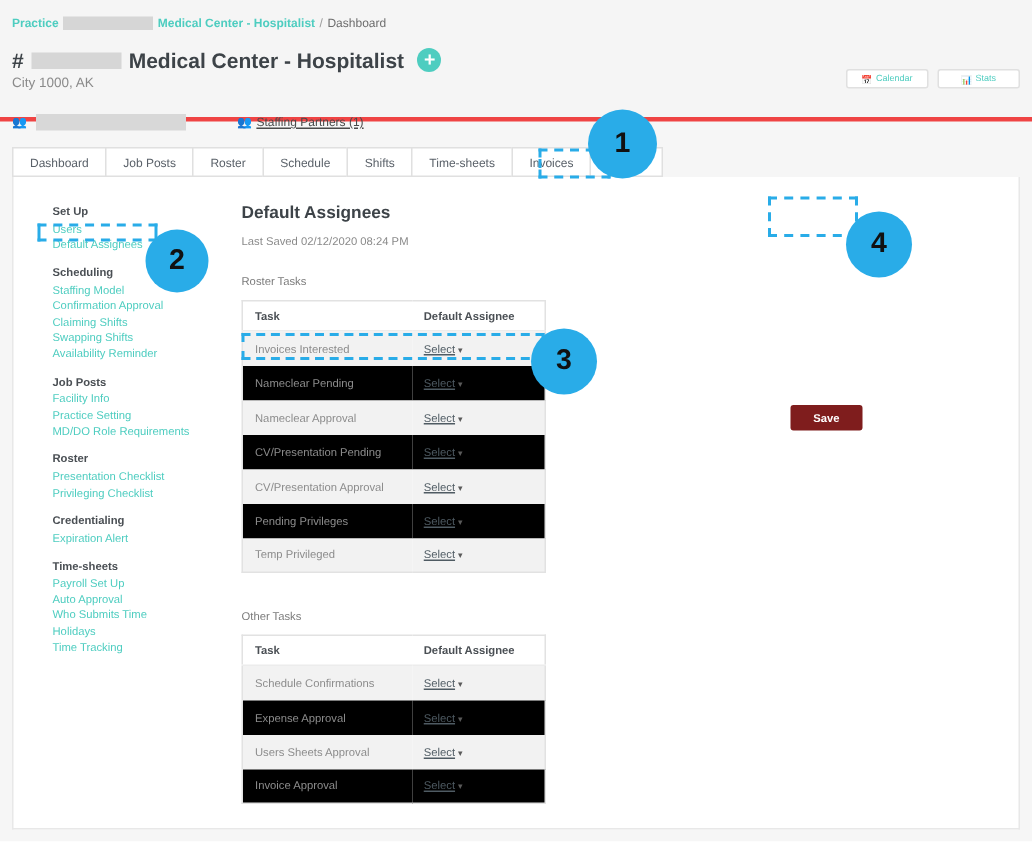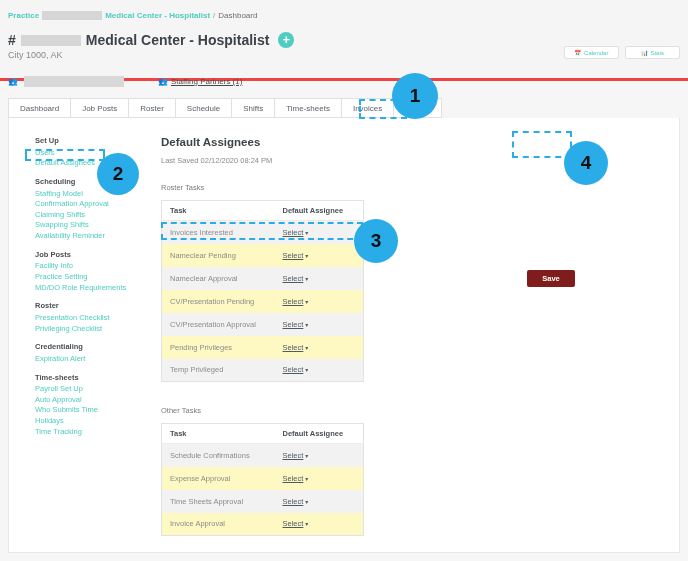--- a/index.html
+++ b/index.html
@@ -238,21 +238,21 @@
     height: 17px;
   }
   table.assign td {
     font-size: 7.5px;
     color: #8c8c8c;
     padding: 0 0 0 8px;
     height: 23px;
     vertical-align: middle;
   }
   table.assign tr.odd td { background: #f2f2f2; }
-  table.assign tr.even td { background: #fef9c3; }
+  table.assign tr.even td { background: #000000; }
   th.col-task, td.col-task { width: 113px; }
   th.col-assignee, td.col-assignee { width: 89px; }
   .select-link {
     color: #4f5b63;
     text-decoration: underline;
     font-size: 7.5px;
     cursor: pointer;
   }
   .caret {
     color: #5a5a5a;
@@ -478,21 +478,21 @@
               <span class="select-link">Select</span><span class="caret">▾</span>
             </td>
           </tr>
           <tr class="even">
             <td class="col-task">Expense Approval</td>
             <td class="col-assignee">
               <span class="select-link">Select</span><span class="caret">▾</span>
             </td>
           </tr>
           <tr class="odd">
-            <td class="col-task">Time Sheets Approval</td>
+            <td class="col-task">Users Sheets Approval</td>
             <td class="col-assignee">
               <span class="select-link">Select</span><span class="caret">▾</span>
             </td>
           </tr>
           <tr class="even">
             <td class="col-task">Invoice Approval</td>
             <td class="col-assignee">
               <span class="select-link">Select</span><span class="caret">▾</span>
             </td>
           </tr>

